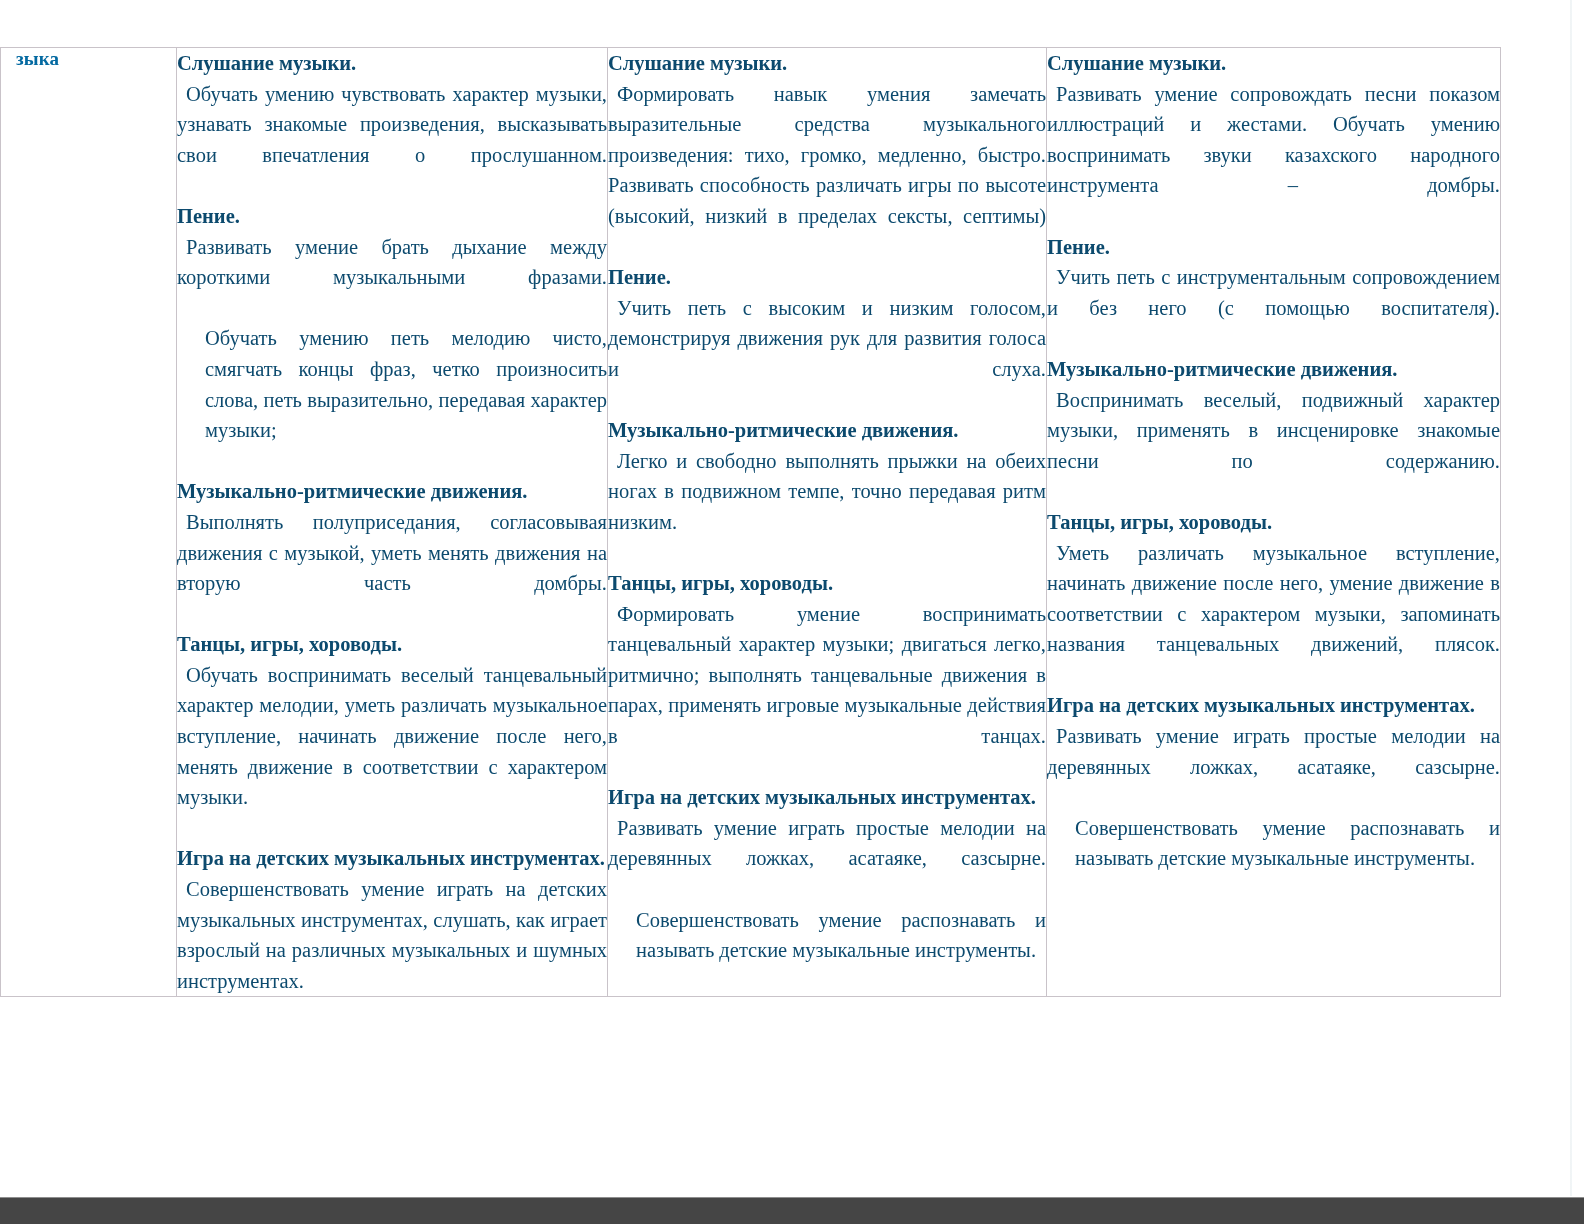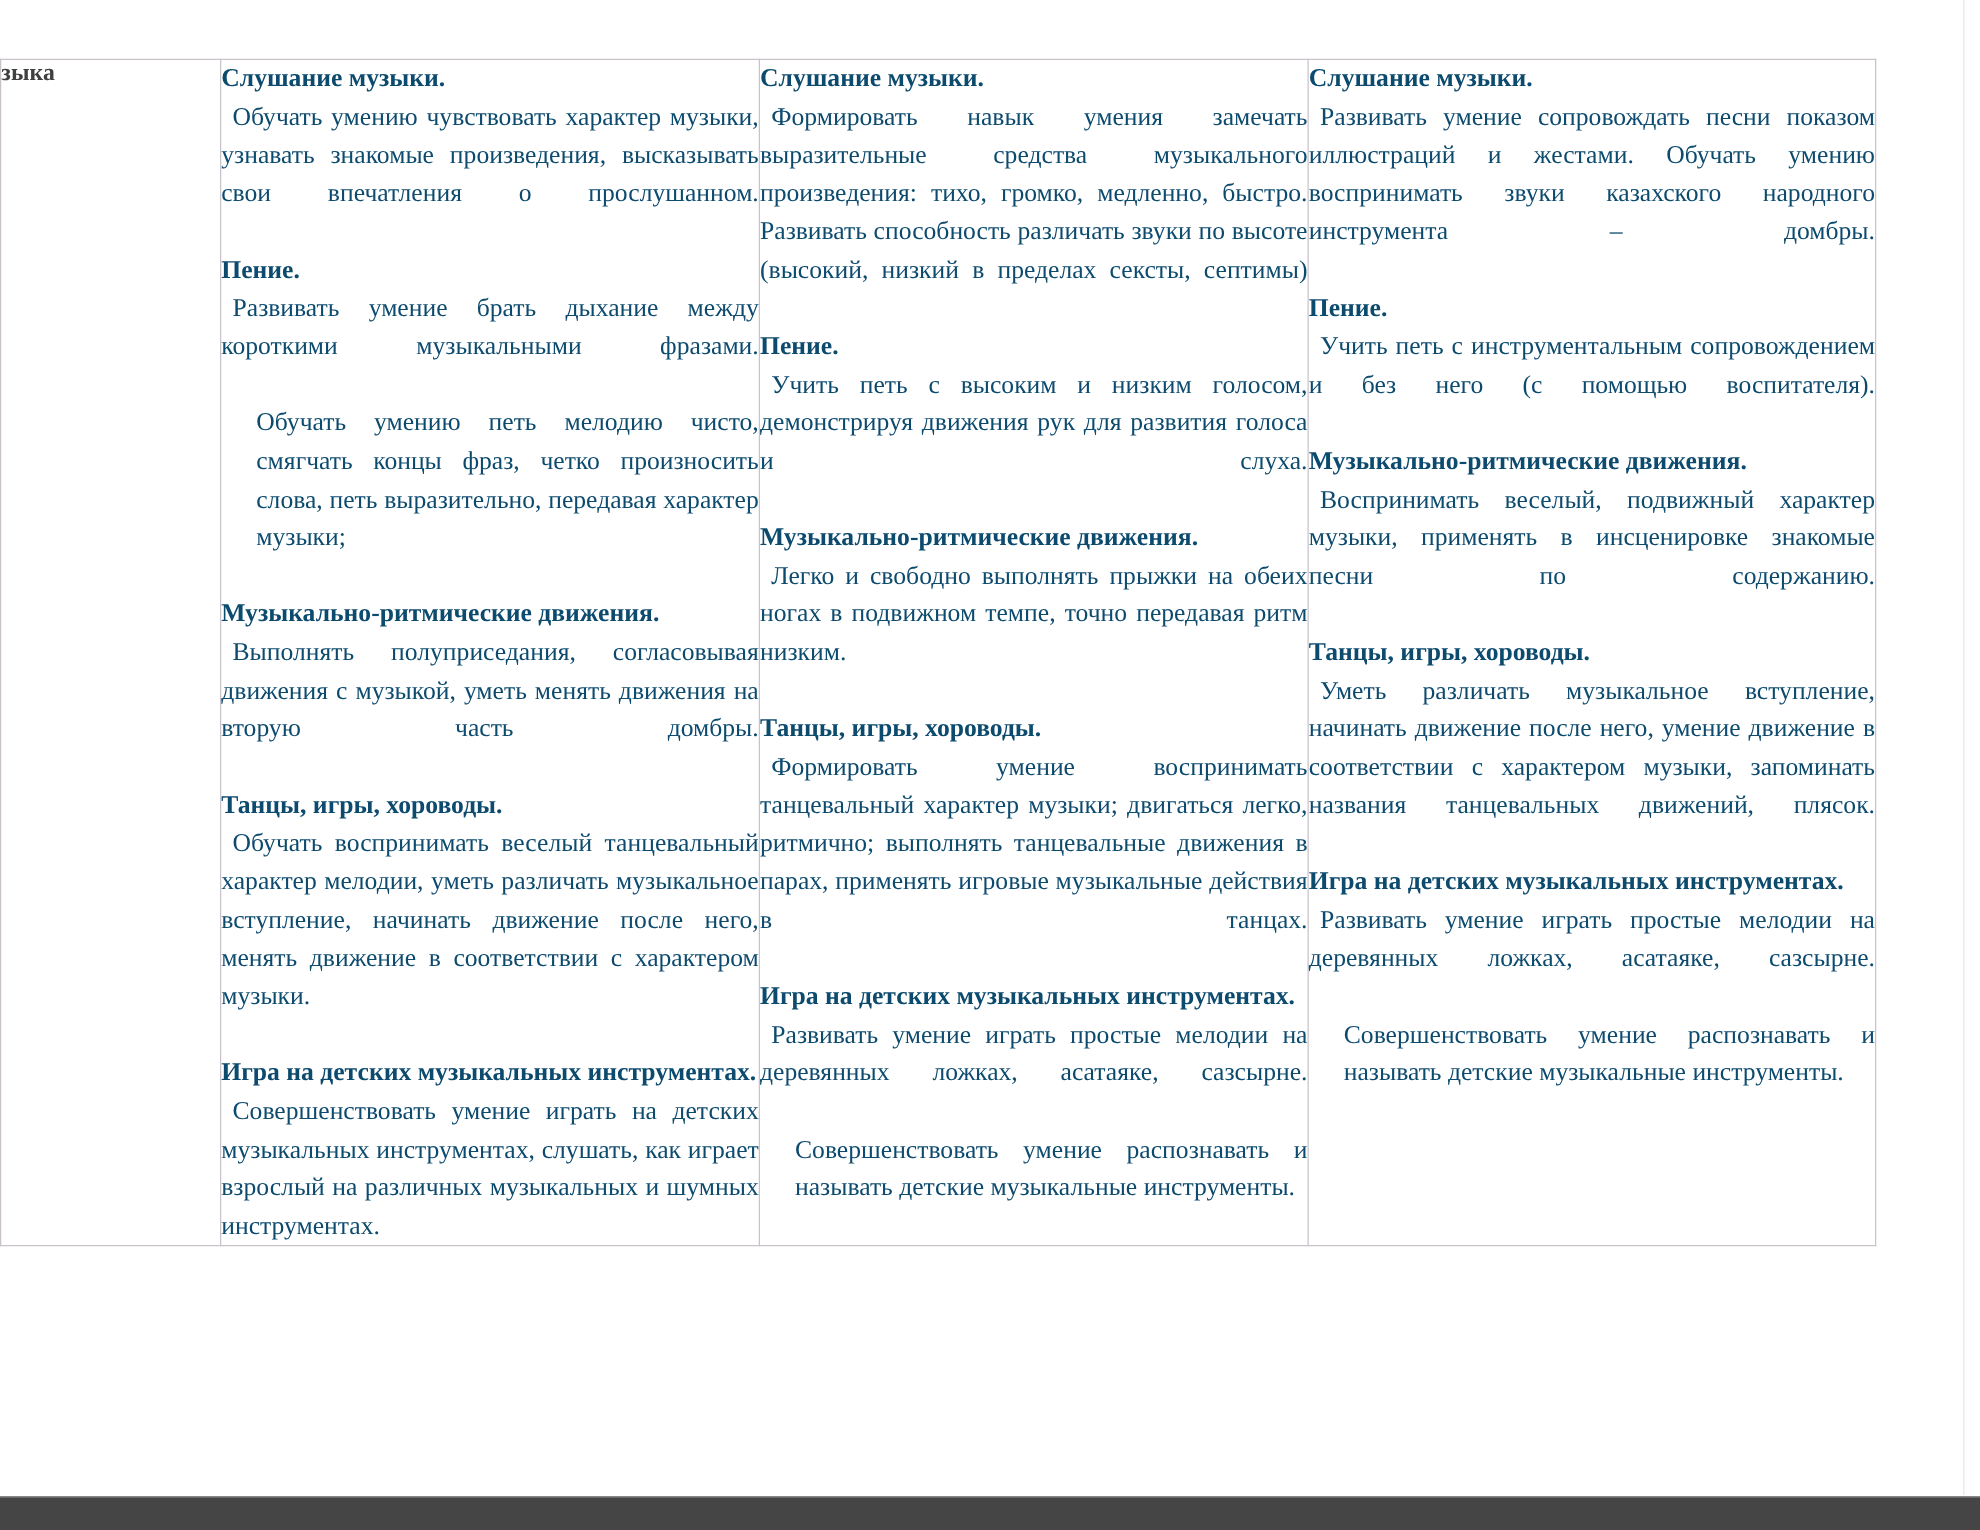--- a/index.html
+++ b/index.html
@@ -62,23 +62,23 @@
   
   td.label-col {
     width: 175px;
     border-left: none;
     padding: 11px 8px 0 0;
   }
   .label-text {
     font-weight: bold;
     font-size: 19px;
     line-height: 1.15;
-    color: #404040;
+    color: #0369a1;
     letter-spacing: .1px;
-    padding-left: 0;
+    padding-left: 15px;
   }
 
   
   td.content-col {
     padding: 10px 10px 10px 10px;
   }
   td.col-1 { width: 430px; }
   td.col-2 { width: 438px; }
   td.col-3 { width: 453px; }
 
@@ -141,21 +141,21 @@
               <p class="head">Танцы, игры, хороводы.</p>
               <p class="para">Обучать воспринимать веселый танцевальный характер мелодии, уметь различать музыкальное вступление, начинать движение после него, менять движение в соответствии с характером музыки.</p>
               <p class="head">Игра на детских музыкальных инструментах.</p>
               <p class="para lastline-natural">Совершенствовать умение играть на детских музыкальных инструментах, слушать, как играет взрослый на различных музыкальных и шумных инструментах.</p>
             </div>
         </td>
 
         <td class="content-col col-2">
           <div class="cell-body">
               <p class="head">Слушание музыки.</p>
-              <p class="para">Формировать навык умения замечать выразительные средства музыкального произведения: тихо, громко, медленно, быстро. Развивать способность различать звуки по высоте (высокий, низкий в пределах сексты, септимы)</p>
+              <p class="para">Формировать навык умения замечать выразительные средства музыкального произведения: тихо, громко, медленно, быстро. Развивать способность различать игры по высоте (высокий, низкий в пределах сексты, септимы)</p>
               <p class="head">Пение.</p>
               <p class="para">Учить петь с высоким и низким голосом, демонстрируя движения рук для развития голоса и слуха.</p>
               <p class="head">Музыкально-ритмические движения.</p>
               <p class="para">Легко и свободно выполнять прыжки на обеих ногах в подвижном темпе, точно передавая ритм низким.</p>
               <p class="head">Танцы, игры, хороводы.</p>
               <p class="para">Формировать умение воспринимать танцевальный характер музыки; двигаться легко, ритмично; выполнять танцевальные движения в парах, применять игровые музыкальные действия в танцах.</p>
               <p class="head">Игра на детских музыкальных инструментах.</p>
               <p class="para">Развивать умение играть простые мелодии на деревянных ложках, асатаяке, сазсырне.</p>
               <p class="para-noindent lastline-natural">Совершенствовать умение распознавать и называть детские музыкальные инструменты.</p>
             </div>

